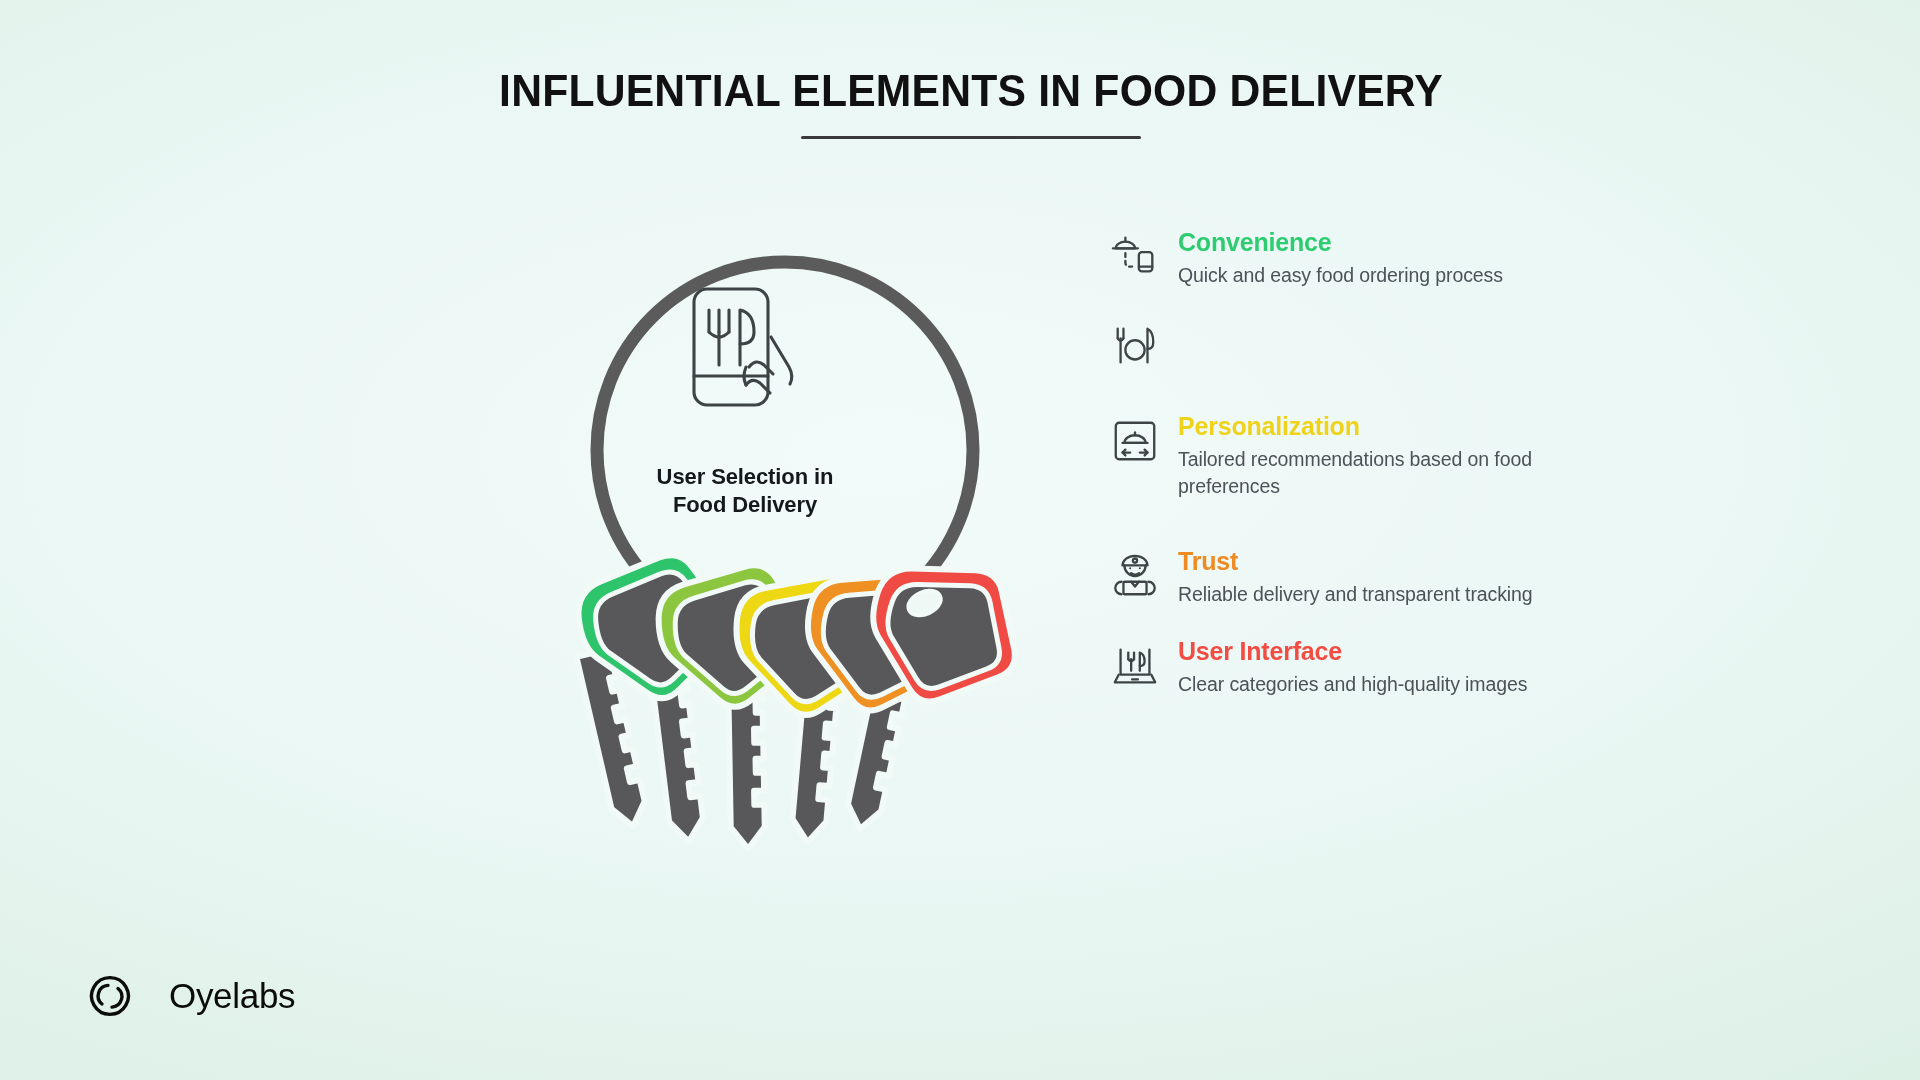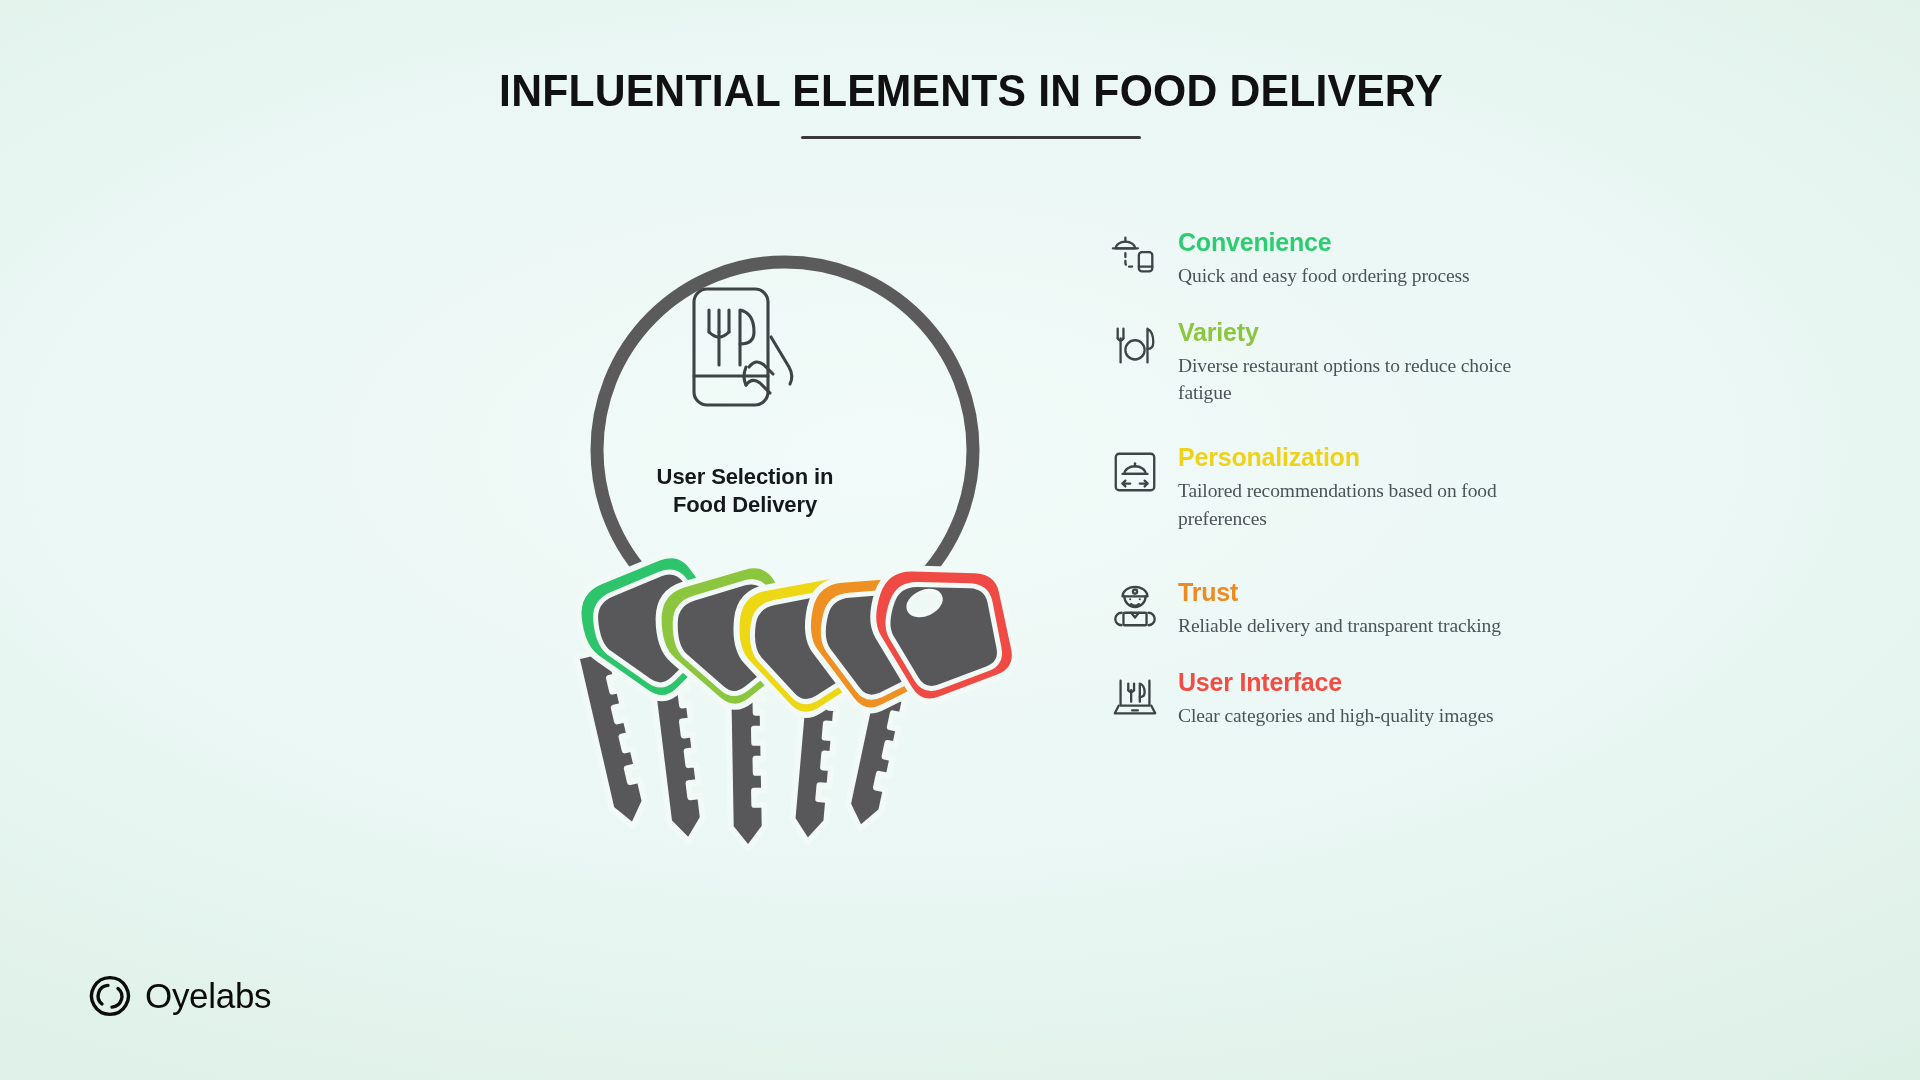--- a/index.html
+++ b/index.html
@@ -120,36 +120,36 @@
     line-height: 1.12;
     letter-spacing: -0.2px;
     margin-bottom: 6px;
   }
   .item-desc {
     font-size: 19.5px;
     line-height: 1.42;
     color: #4b5358;
     letter-spacing: -0.1px;
     max-width: 400px;
-    font-family: Liberation Serif, serif;
   }
 
   
   .item.i0 { margin-bottom: 28px; }
   .item.i1 { margin-bottom: 36px; }
   .item.i2 { margin-bottom: 28px; justify-content: space-between; }
   .item.i3 { margin-bottom: 28px; margin-top: 46px; }
 
   
   .logo {
     position: absolute;
     left: 88px;
     bottom: 62px;
     display: flex;
     align-items: center;
+    gap: 24px;
   }
   .logo-mark { width: 44px; height: 44px; flex: 0 0 44px; }
   .logo-text {
     font-size: 35px;
     font-weight: 400;
     color: #0c0c0c;
     margin-left: 13px;
     letter-spacing: -0.3px;
   }
 </style>
@@ -277,24 +277,20 @@
     <div class="item-icon">
       <svg viewBox="0 0 52 52" width="50" height="50" fill="none" stroke="#3e4446" stroke-width="2.4" stroke-linecap="round" stroke-linejoin="round">
         <line x1="8" y1="7" x2="8" y2="17"></line>
         <line x1="14" y1="7" x2="14" y2="17"></line>
         <path d="M8 17 q3 5 6 0"></path>
         <line x1="11" y1="17" x2="11" y2="42"></line>
         <circle cx="26" cy="29" r="10"></circle>
         <path d="M39 7 q6 3 6 14 q0 7 -6 7 z"></path>
         <line x1="39" y1="28" x2="39" y2="42"></line>
       </svg>
-    </div>
-    <div class="item-body">
-      <div class="item-title" style="color: rgb(140, 198, 63);">Variety</div>
-      <div class="item-desc">Diverse restaurant options to reduce choice fatigue</div>
     </div>
   </div>
 
   <div class="item i2">
     <div class="item-icon">
       <svg viewBox="0 0 52 52" width="50" height="50" fill="none" stroke="#3e4446" stroke-width="2.4" stroke-linecap="round" stroke-linejoin="round">
         <rect x="6" y="7" width="40" height="38" rx="3.5"></rect>
         <path d="M15 28 a11 8 0 0 1 22 0 z"></path>
         <line x1="13" y1="28" x2="39" y2="28"></line>
         <line x1="26" y1="17" x2="26" y2="20"></line>

